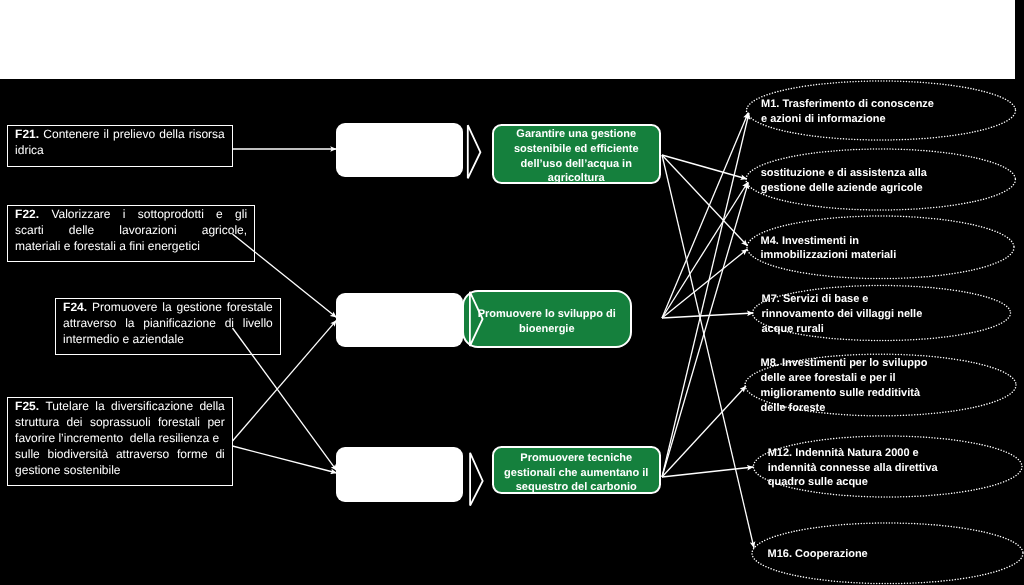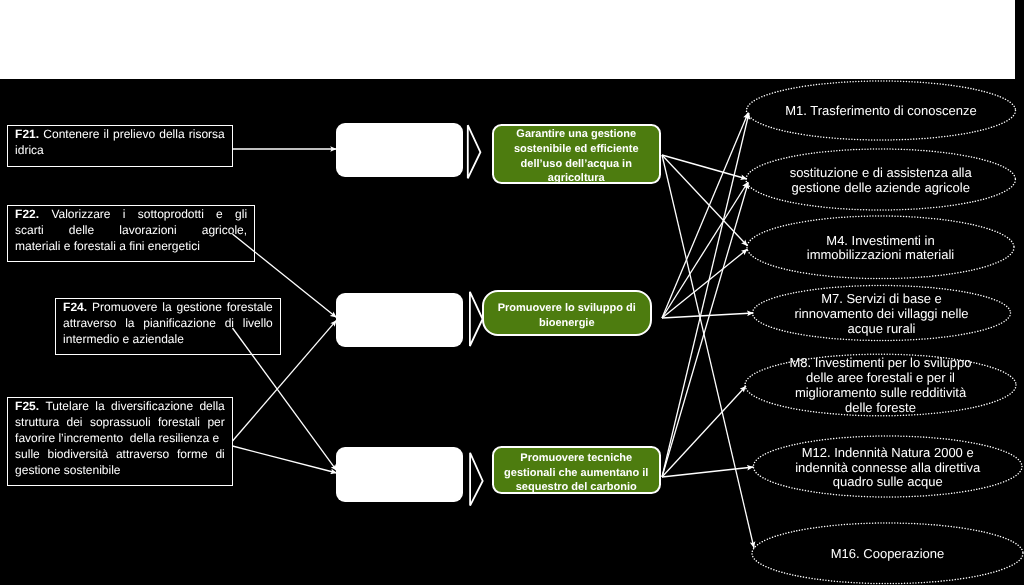--- a/index.html
+++ b/index.html
@@ -15,28 +15,28 @@
         color:#fff;font-size:12px;line-height:16px;
         padding:0 7px 3px 7px;}
   .fbox b{font-weight:bold;}
   .fl{white-space:pre;}
   .fl.just{text-align:justify;text-align-last:justify;white-space:normal;}
 
   
   .wbox{position:absolute;background:#fff;border-radius:9px;}
 
   
-  .obox{position:absolute;box-sizing:border-box;border:2.3px solid #fff;background:#4d7c0f;
+  .obox{position:absolute;box-sizing:border-box;border:2.3px solid #fff;background:#15803d;
         border-radius:9.5px;color:#fff;font-weight:bold;font-size:11px;line-height:14.55px;
         text-align:center;display:flex;align-items:center;justify-content:center;
         white-space:nowrap;padding-top:6px;}
 
   
-  .elab{position:absolute;color:#fff;font-weight:normal;font-size:13px;line-height:14.7px;
-        text-align:center;white-space:nowrap;transform:translateY(-50%);padding-top:2.4px;}
+  .elab{position:absolute;color:#fff;font-weight:bold;font-size:11px;line-height:14.7px;
+        white-space:nowrap;transform:translateY(-50%);padding-top:2.4px;}
 </style>
 </head>
 <body>
 
 <div id="stage">
   <div class="band"></div>
 
   <div class="fbox" style="left:7.1px;top:124.6px;width:225.7px;height:42px;">
     <div class="fl just"><b>F21.</b>&nbsp;<span>Contenere il prelievo della risorsa</span></div>
     <div class="fl"><span>idrica</span></div>
@@ -64,36 +64,37 @@
   <div class="wbox" style="left:336px;top:447.3px;width:127.2px;height:54.6px;"><span></span></div>
 
   <div class="obox" style="left:491.5px;top:123.5px;width:169.5px;height:60px;">
     <div>
       <div>Garantire una gestione</div>
       <div>sostenibile ed efficiente</div>
       <div>dell’uso dell’acqua in</div>
       <div>agricoltura</div>
     </div>
   </div>
-  <div class="obox" style="left:482px;top:289.5px;width:169.5px;height:46px;border-radius:16px;">
+  <div class="obox" style="left:462px;top:289.5px;width:169.5px;height:58px;border-radius:16px;">
     <div>
       <div>Promuovere lo sviluppo di</div>
       <div>bioenergie</div>
     </div>
   </div>
   <div class="obox" style="left:491.5px;top:445.8px;width:169.5px;height:48px;">
     <div>
       <div>Promuovere tecniche</div>
       <div>gestionali che aumentano il</div>
       <div>sequestro del carbonio</div>
     </div>
   </div>
 
   <div class="elab" style="left:881.0px;top:110.5px;width:240px;margin-left:-120px;">
     <div>M1. Trasferimento di conoscenze</div>
+    <div>e azioni di informazione</div>
   </div>
   <div class="elab" style="left:880.7px;top:179.5px;width:240px;margin-left:-120px;">
     <div>sostituzione e di assistenza alla</div>
     <div>gestione delle aziende agricole</div>
   </div>
   <div class="elab" style="left:880.5px;top:247.3px;width:240px;margin-left:-120px;">
     <div>M4. Investimenti in</div>
     <div>immobilizzazioni materiali</div>
   </div>
   <div class="elab" style="left:881.5px;top:313.0px;width:240px;margin-left:-120px;">

